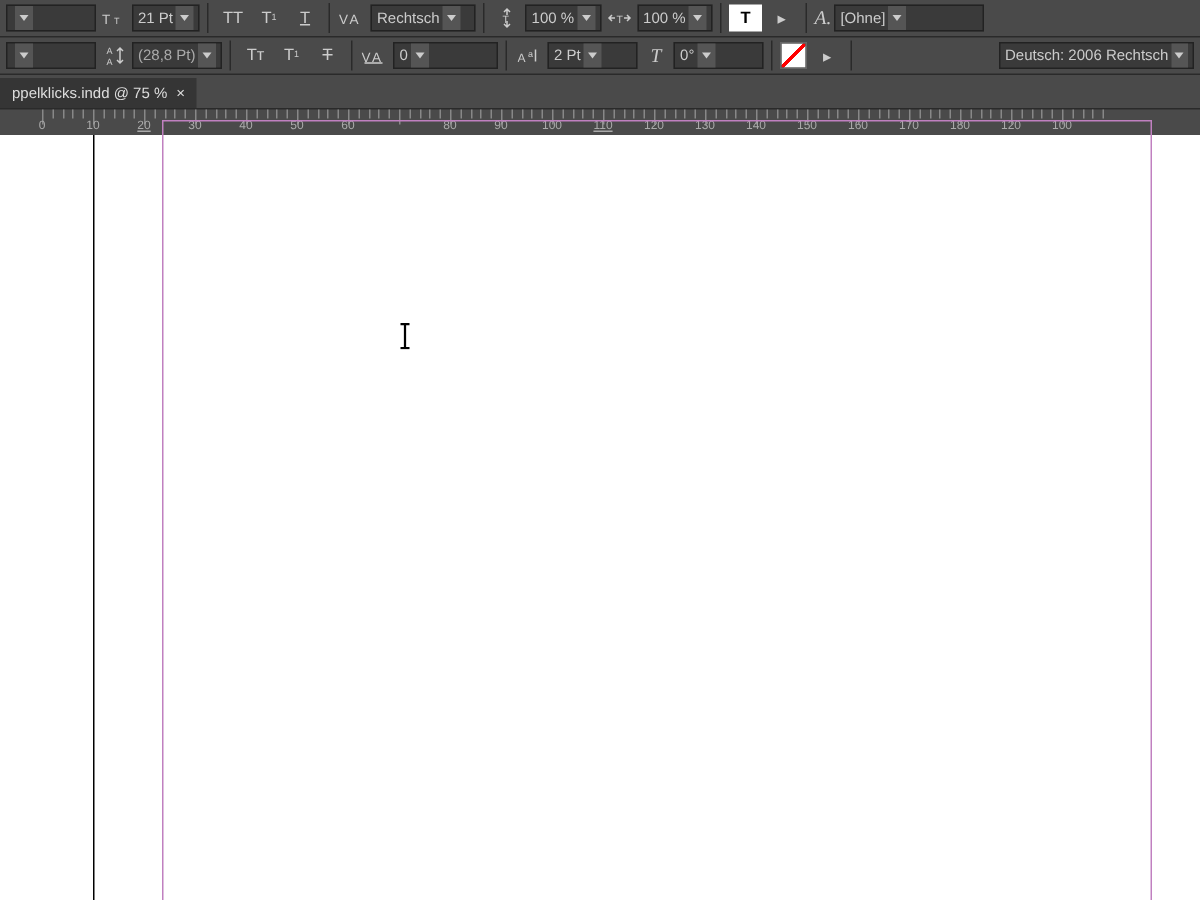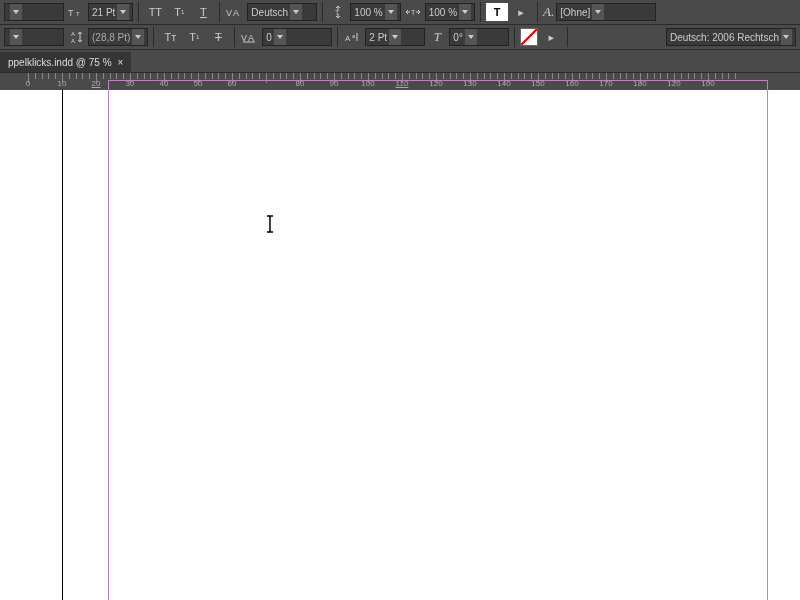--- a/index.html
+++ b/index.html
@@ -57,21 +57,21 @@
         <u>T</u>
       </div>
     <div class="sep"></div>
     <div class="ico">
       <svg width="18" height="12" viewBox="0 0 18 12">
           <text x="0" y="10" font-size="9" fill="#ccc">V</text>
           <text x="7" y="10" font-size="9" fill="#ccc">A</text>
         </svg>
     </div>
     <div class="dd" style="width:70px;">
-        <span>Deutsch</span>
+        <span>Rechtsch</span>
         <div class="dd-arrow"></div>
       </div>
     <div class="sep"></div>
     <div class="ico">
       <svg width="14" height="14" viewBox="0 0 14 14">
           <path d="M7 1 L7 5 M5 3 L7 1 L9 3 M7 13 L7 9 M5 11 L7 13 L9 11" stroke="#ccc" fill="none"></path>
           <text x="4" y="10" font-size="7" fill="#ccc">T</text>
         </svg>
     </div>
     <div class="dd">

